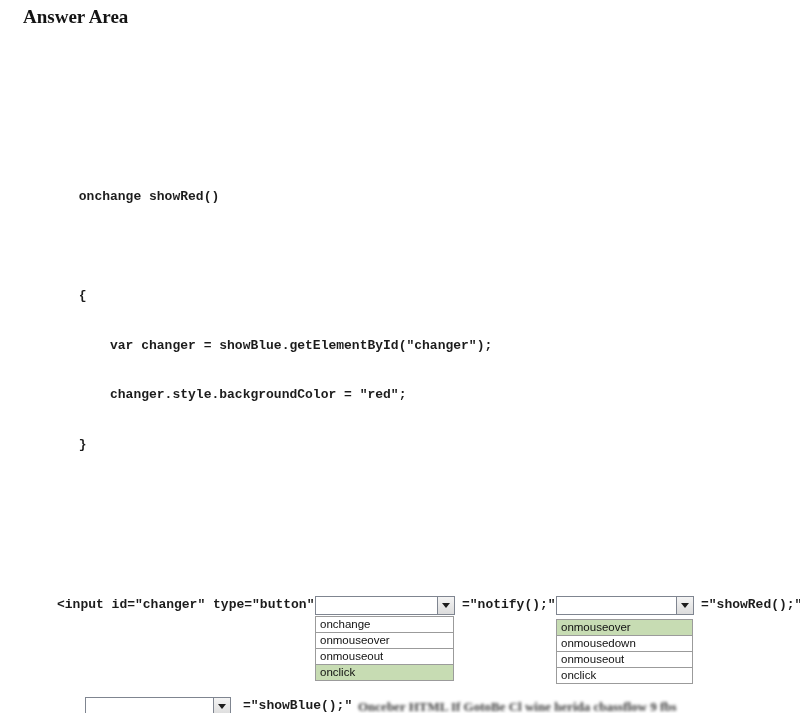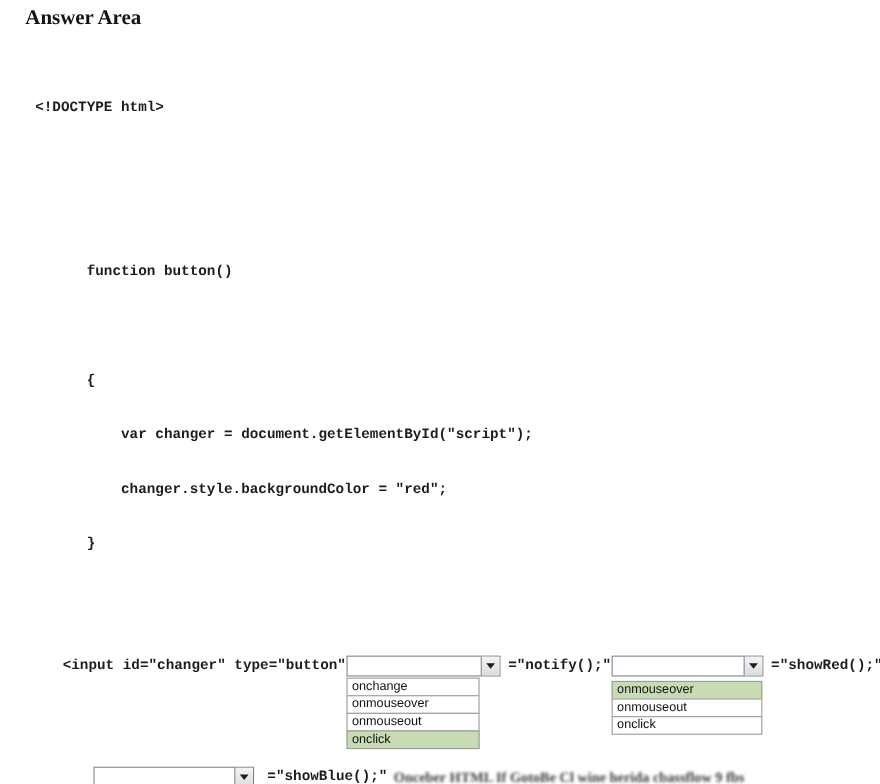--- a/index.html
+++ b/index.html
@@ -110,27 +110,26 @@
     }
   </style>
 </head>
 <body>
 
 <div class="page">
 
   <h1 class="page-title">Answer Area</h1>
 
   <div class="code-block">
-    <div class="code-line">&lt;!DOCTYPE html&gt;</div>
     <div class="code-line"></div>
     <div class="code-line"></div>
-    <div class="code-line">      function button()</div>
+    <div class="code-line">      onchange showRed()</div>
     <div class="code-line"></div>
     <div class="code-line">      {</div>
-    <div class="code-line">          var changer = document.getElementById("script");</div>
+    <div class="code-line">          var changer = showBlue.getElementById("changer");</div>
     <div class="code-line">          changer.style.backgroundColor = "red";</div>
     <div class="code-line">      }</div>
     <div class="code-line"></div>
     
     
     
     
     
     
     
@@ -162,29 +161,30 @@
     <div class="combo abs" style="left:556px; top:0; width:138px;">
       <span class="combo-value"></span>
       <span class="combo-btn">
         <span class="arrow-down"></span>
       </span>
     </div>
 
     <span class="mono abs" style="left:701px; top:1px;">="showRed();"</span>
   </div>
 
-  <div class="option-list" style="left:315px; top:616px; width:121px;">
+  <div class="option-list" style="left:315px; top:616px; width:139px;">
     <div class="option">onchange</div>
     <div class="option">onmouseover</div>
     <div class="option">onmouseout</div>
     <div class="option selected">onclick</div>
   </div>
 
   <div class="option-list" style="left:556px; top:619px; width:137px;">
     <div class="option selected">onmouseover</div>
+    <div class="option">onmousedown</div>
     <div class="option">onmouseout</div>
     <div class="option">onclick</div>
   </div>
 
   <div class="bottom-row">
     <div class="combo abs" style="left:85px; top:0; width:146px;">
       <span class="combo-value"></span>
       <span class="combo-btn">
         <span class="arrow-down"></span>
       </span>

